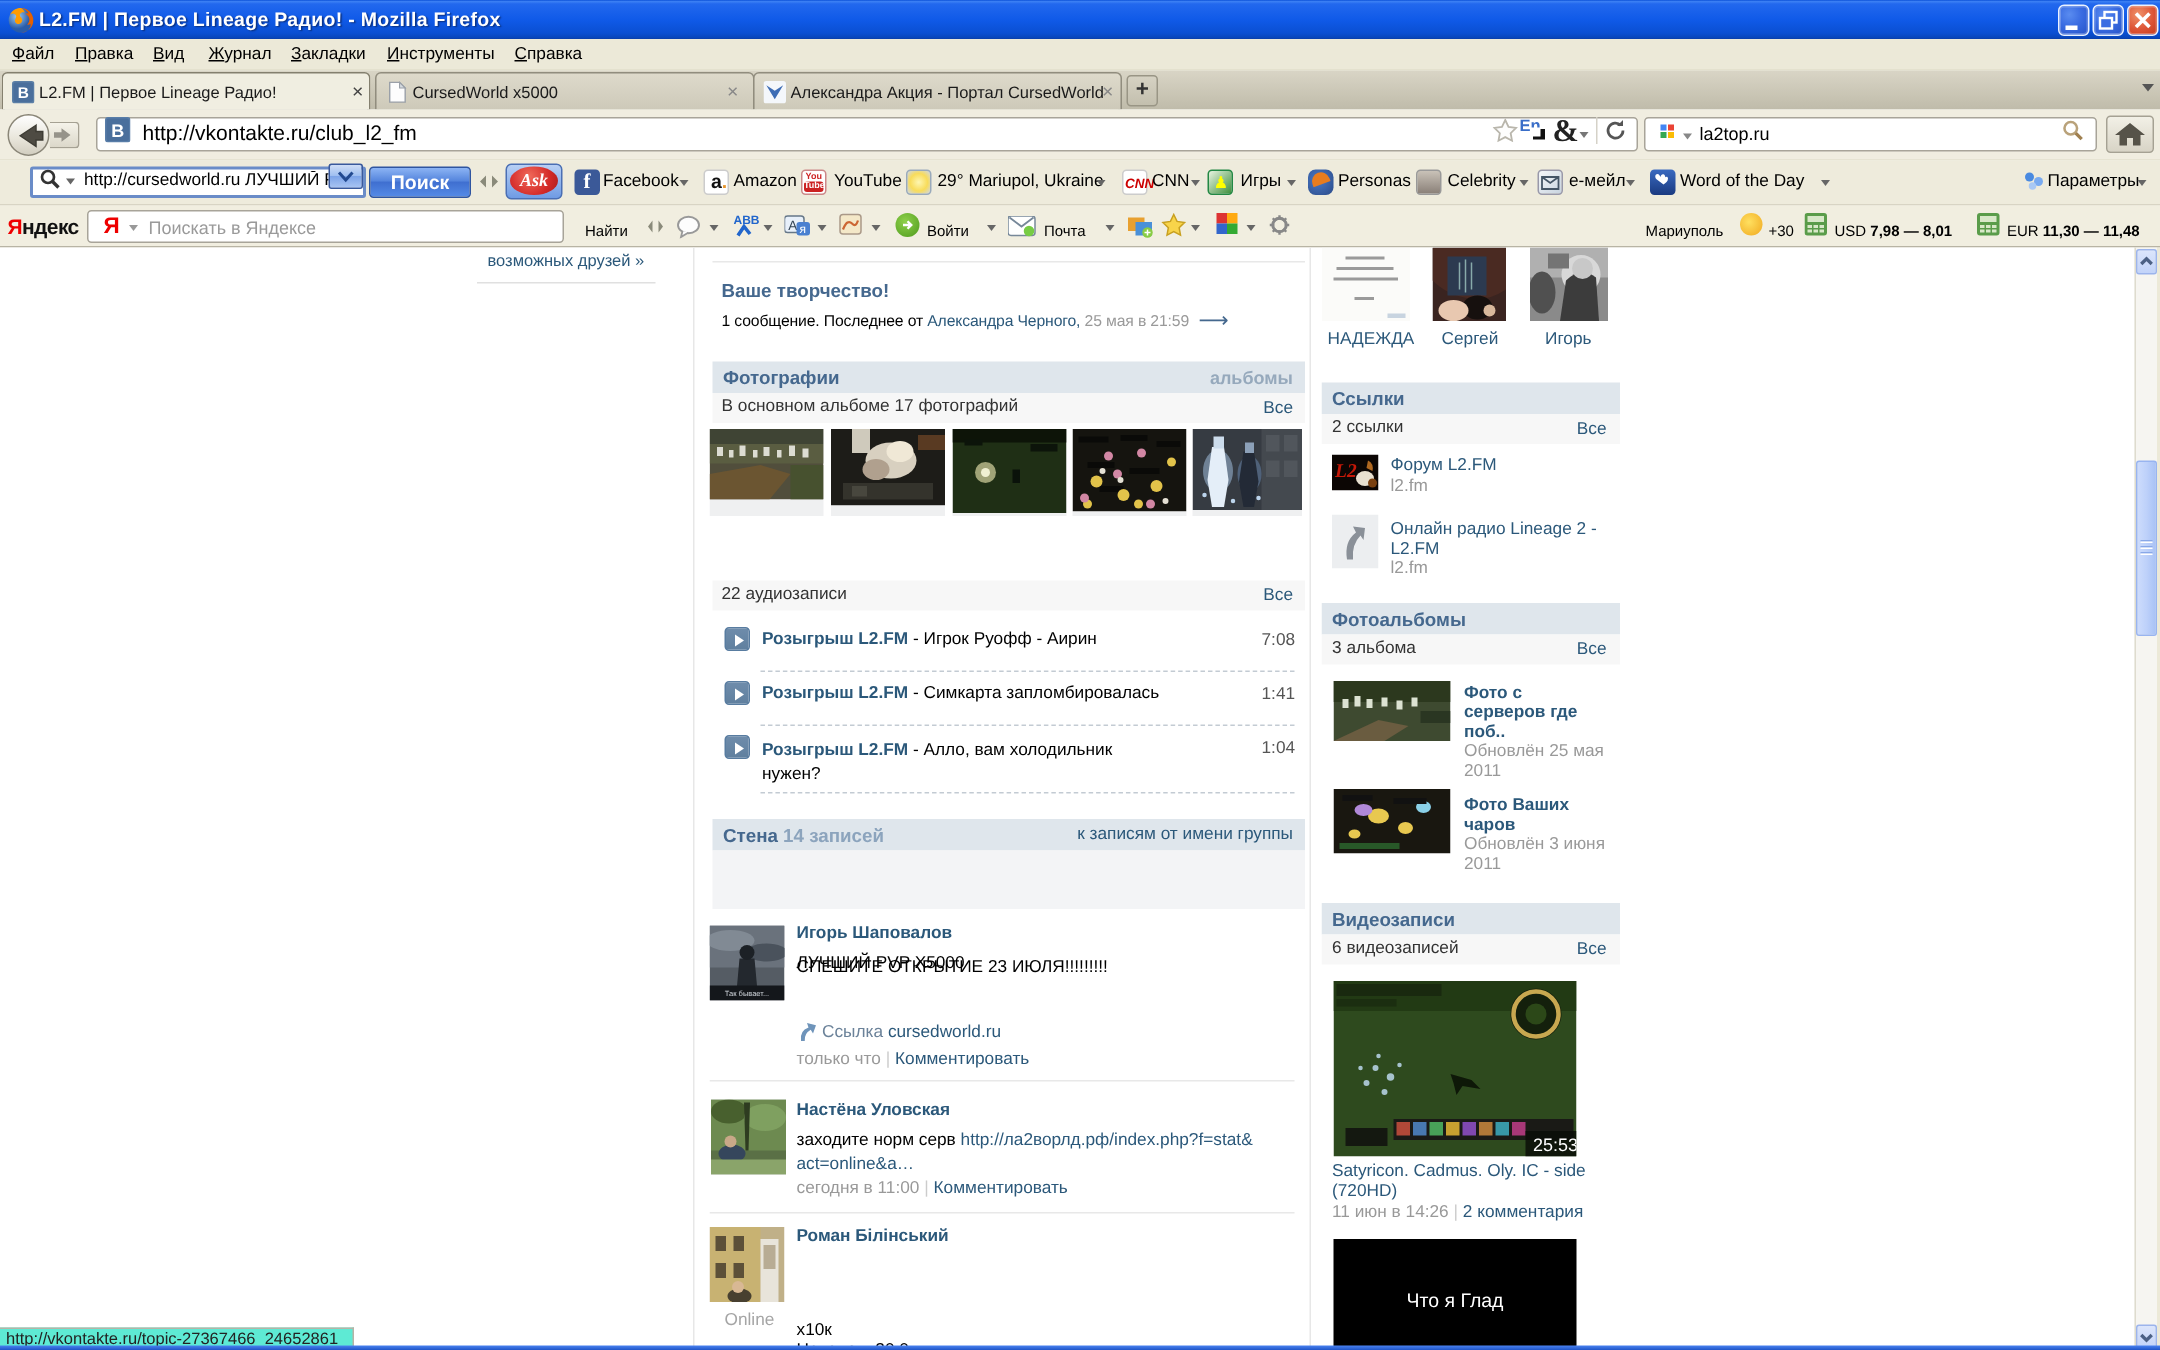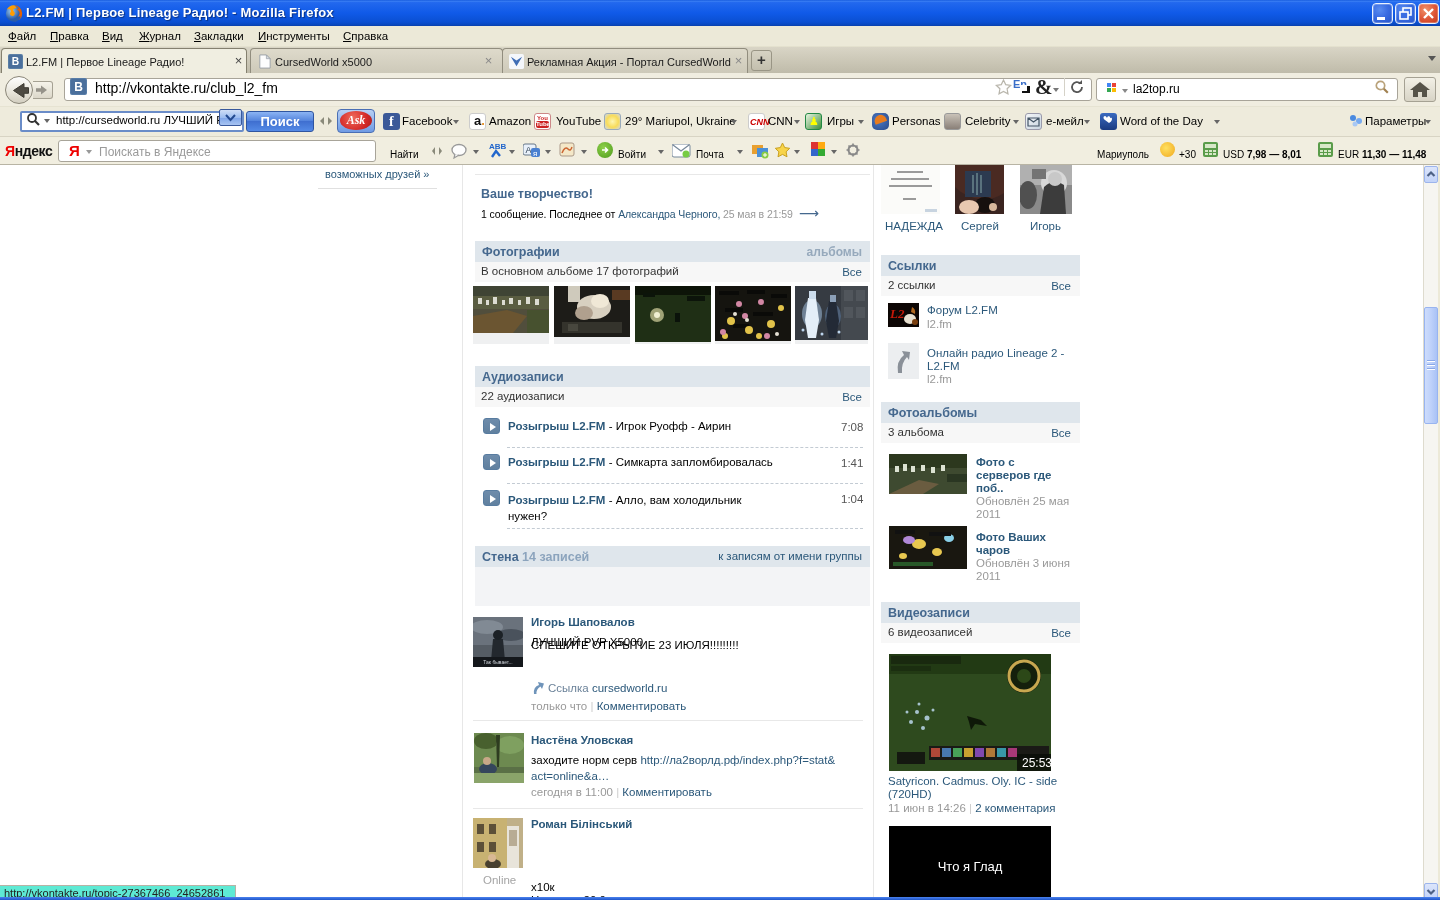--- a/index.html
+++ b/index.html
@@ -105,21 +105,21 @@
         <path d="M10 1l4 4h-4z" fill="#d8dde2" stroke="#9aa0a8" stroke-width=".8"></path>
       </svg>
   <span class="ttl">CursedWorld x5000</span>
   <span class="cl" style="left:231px;color:#888">×</span>
 </div>
 <div class="abs tab inactive" style="left:502px;width:246px">
   <svg class="fav" viewBox="0 0 16 16">
         <rect width="16" height="16" rx="2" fill="#f4f7fb"></rect>
         <path d="M2 3l6 10 6-10-6 4z" fill="#3e6db5"></path>
       </svg>
-  <span class="ttl">Рекламная Акция - Портал CursedWorld</span>
+  <span class="ttl">Александра Акция - Портал CursedWorld</span>
   <span class="cl" style="left:229px;color:#888">×</span>
 </div>
 <div class="abs" id="newtab">+</div>
 <div class="abs" id="alltabs"></div>
 </div>
 <div id="navbar">
 <div class="abs" id="backbtn"><svg width="26" height="26">
         <path d="M18 6.5L7.5 13.5 18 20.5v-4.2h4.5v-5.6H18z" fill="#4e4b43" stroke="#3e3c34"></path>
       </svg></div>
 <div class="abs" id="fwdbtn"><svg width="18" height="16">
@@ -431,23 +431,20 @@
         <rect x="14" y="5" width="7" height="8" fill="#ccdcec"></rect>
         <ellipse cx="38" cy="30" rx="8" ry="12" fill="#6888b0" opacity=".5"></ellipse>
         <path d="M34 15h7l3 20-3 17h-7l-3-17z" fill="#232a36"></path>
         <rect x="35" y="9" width="6" height="7" fill="#8ca0b8"></rect>
         <g fill="#bcd4ec">
           <circle cx="8" cy="44" r="1.5"></circle>
           <circle cx="27" cy="48" r="1.5"></circle>
           <circle cx="44" cy="46" r="1.5"></circle>
         </g>
       </svg>
-  <div class="abs hdr" style="left:2px;top:201px;width:395px">
-        <span class="t">Аудиозаписи</span>
-      </div>
   <div class="abs sub" style="left:2px;top:222px;width:395px">
         <span class="abs" style="left:6px;top:3px">22 аудиозаписи</span>
         <span class="all">Все</span>
       </div>
   <div class="abs play" style="left:10px;top:253px">
         <div class="tri"></div>
       </div>
   <div class="abs" style="left:35px;top:255px"><span class="vlink" style="font-weight:bold">Розыгрыш L2.FM</span> - Игрок Руофф - Аирин</div>
   <div class="abs" style="left:368px;top:256px;color:#555">7:08</div>
   <div class="abs dash" style="left:34px;top:282px"></div>

